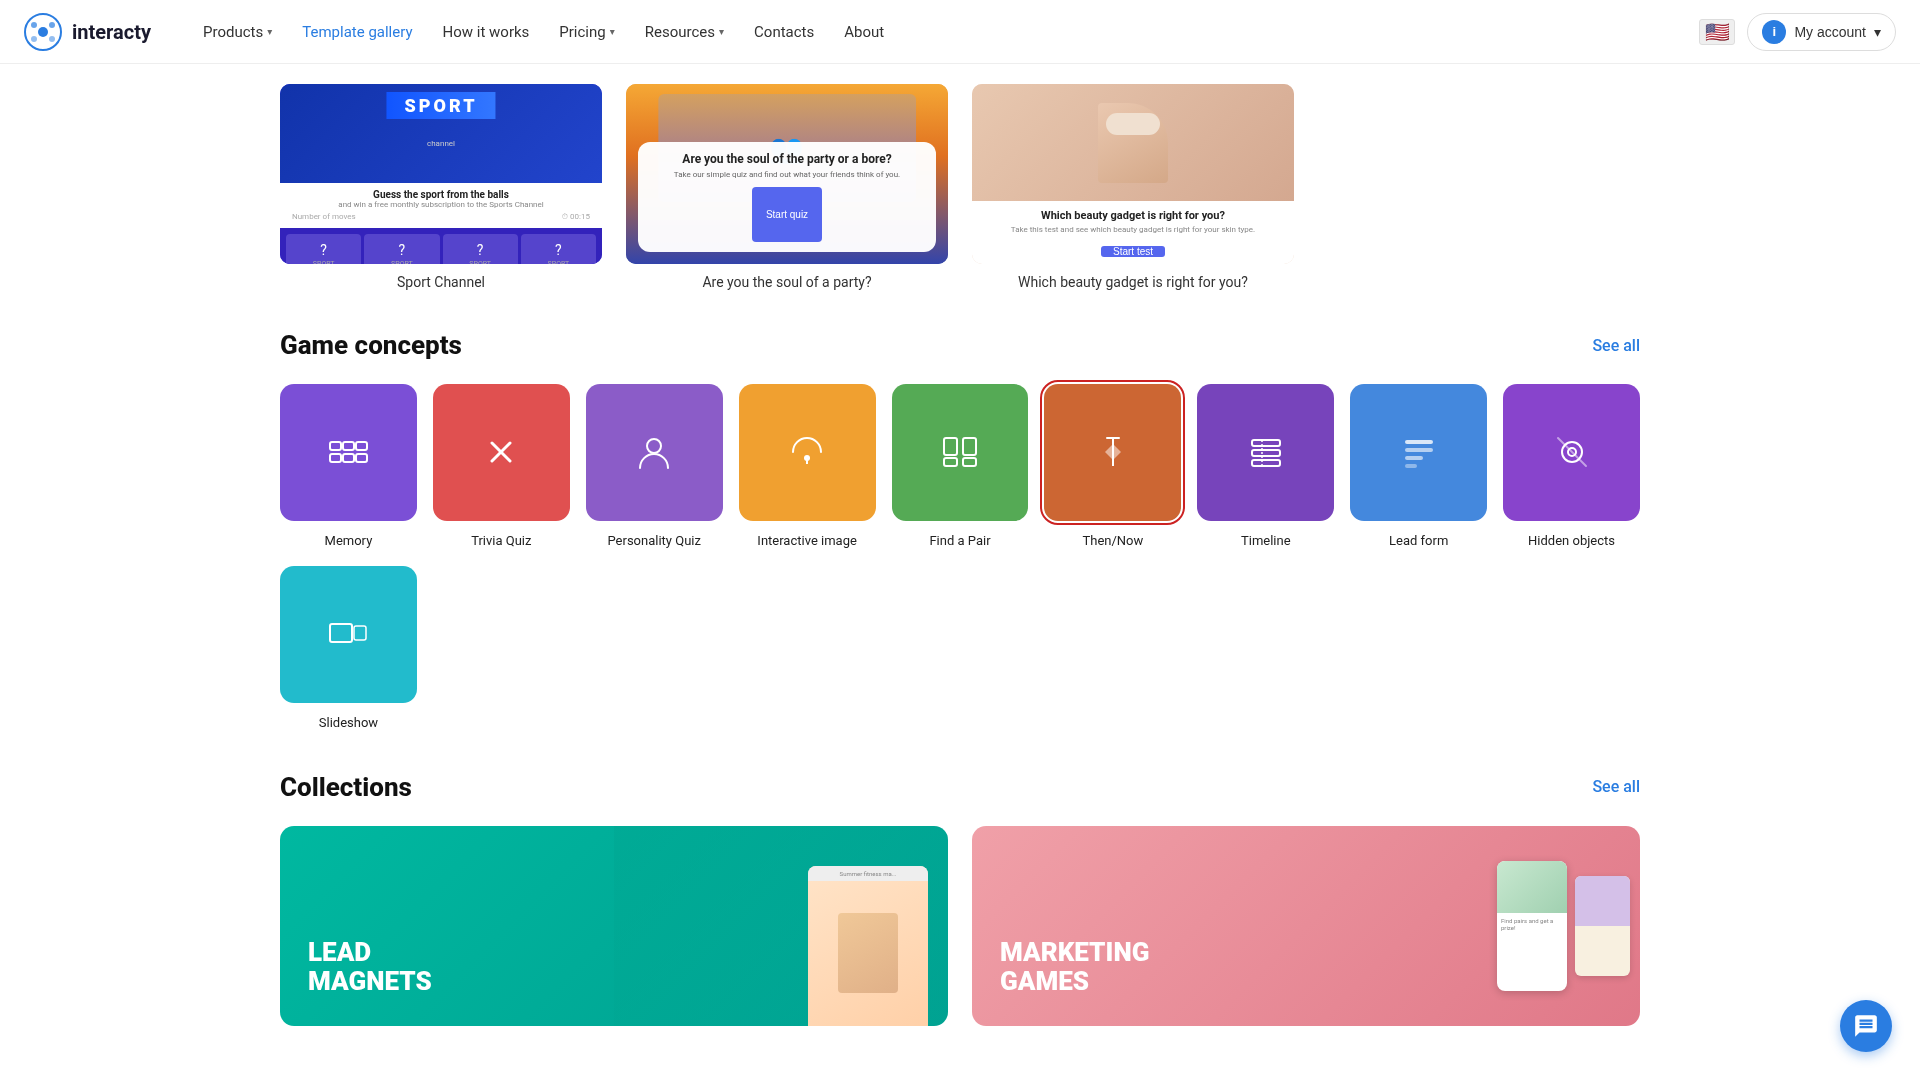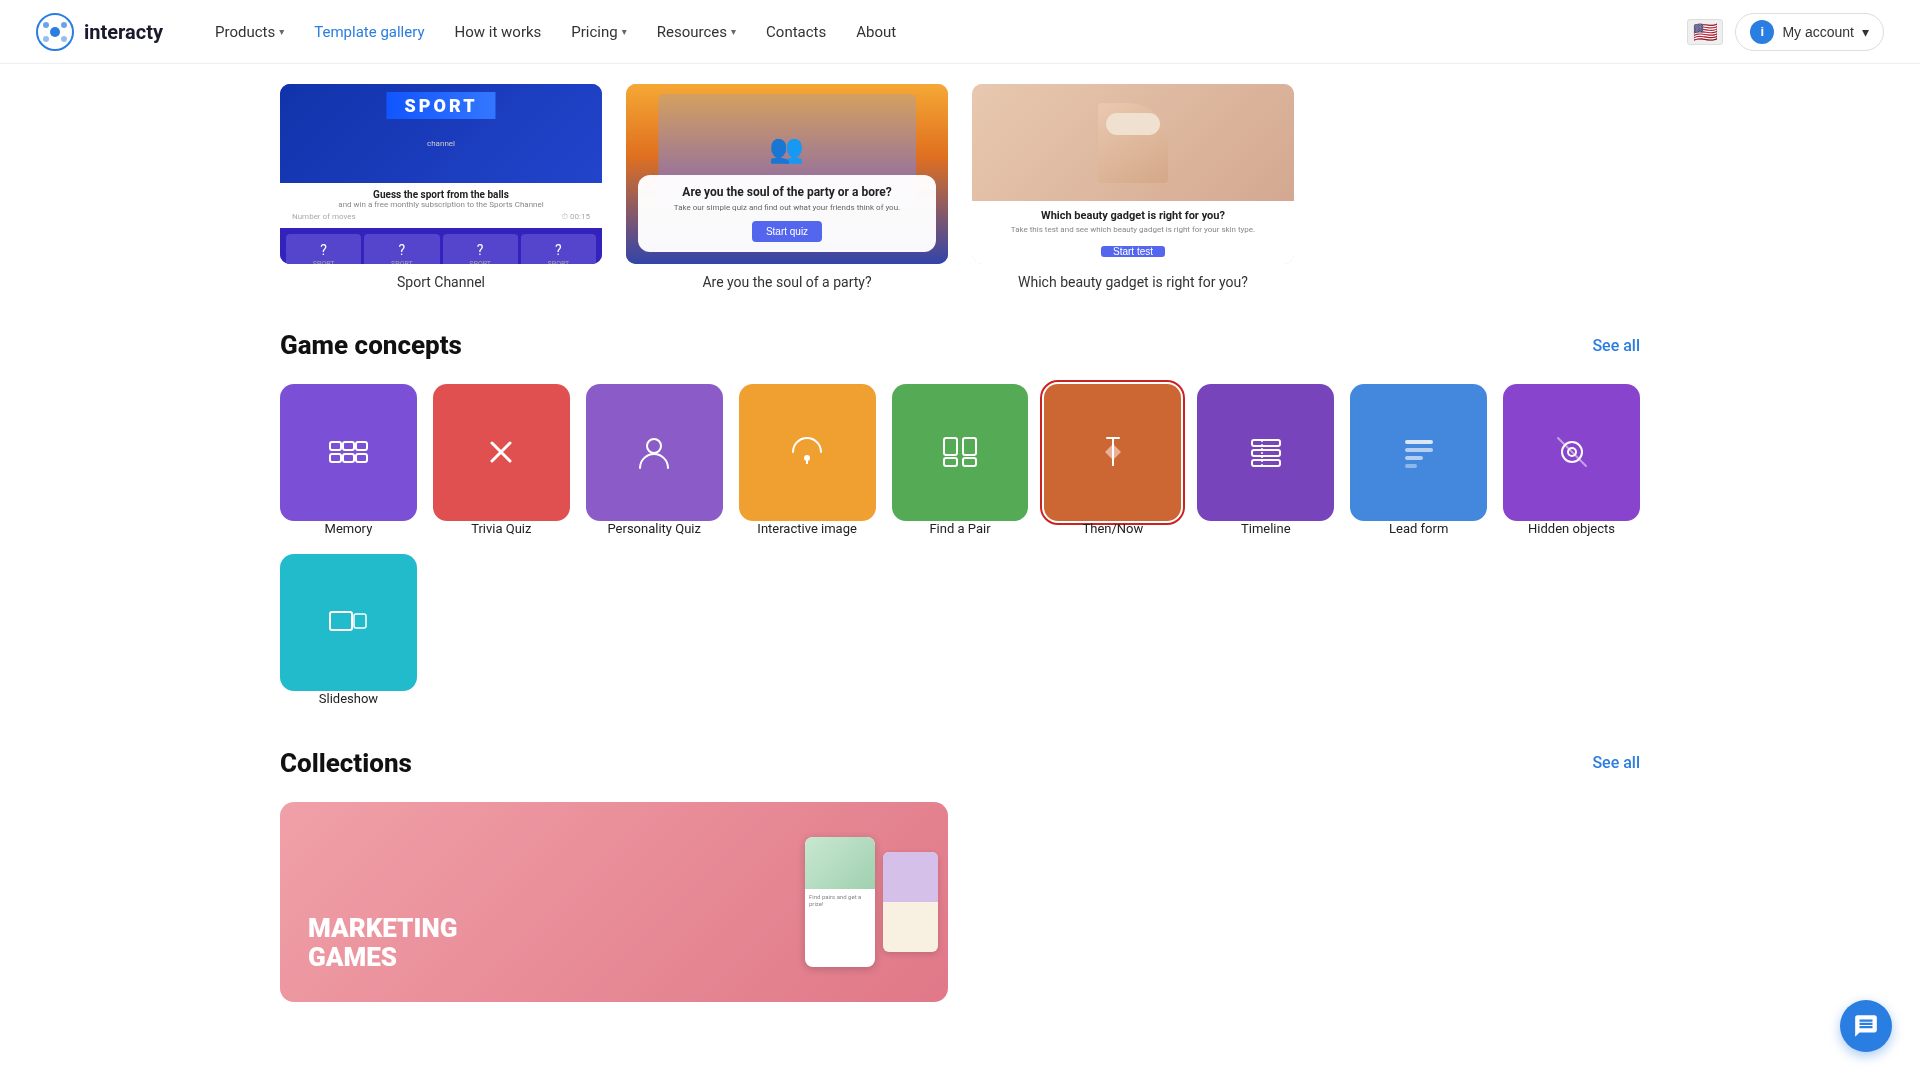--- a/index.html
+++ b/index.html
@@ -1,20 +1,20 @@
 <!DOCTYPE html>
 <html><head>
   <meta charset="utf-8">
   <style>
     * { margin: 0; padding: 0; box-sizing: border-box; }
     body { font-family: -apple-system, BlinkMacSystemFont, 'Segoe UI', Roboto, sans-serif; background: #fff; color: #222; overflow-x: hidden; }
 
     
     nav {
-      display: flex; align-items: center; padding: 0 36px; height: 64px;
+      display: flex; align-items: center; padding: 0 24px; height: 64px;
       border-bottom: 1px solid #eee; background: #fff; position: sticky; top: 0; z-index: 100;
     }
     .nav-logo { display: flex; align-items: center; gap: 10px; margin-right: 40px; text-decoration: none; }
     .nav-logo-icon { width: 38px; height: 38px; }
     .nav-logo-text { font-size: 20px; font-weight: 700; color: #1a1a2e; }
     .nav-links { display: flex; align-items: center; gap: 6px; flex: 1; }
     .nav-link {
       padding: 6px 12px; font-size: 15px; color: #333; text-decoration: none;
       border-radius: 4px; display: flex; align-items: center; gap: 4px; cursor: pointer;
     }
@@ -64,21 +64,21 @@
 
     
     .section-header { display: flex; align-items: center; justify-content: space-between; margin-bottom: 24px; margin-top: 10px; gap: 8px; }
     .section-title { font-size: 26px; font-weight: 800; color: #111; }
     .see-all { font-size: 16px; color: #2a7de1; text-decoration: none; cursor: pointer; font-weight: 500; }
 
     
     .concepts-grid {
       display: grid; grid-template-columns: repeat(9, 1fr); gap: 16px; margin-bottom: 40px;
     }
-    .concept-item { display: flex; flex-direction: column; align-items: center; cursor: pointer; }
+    .concept-item { display: flex; flex-direction: column; align-items: center; gap: 12px; cursor: pointer; }
     .concept-icon {
       width: 100%; aspect-ratio: 1; border-radius: 14px;
       display: flex; align-items: center; justify-content: center;
     }
     .concept-icon svg { width: 44px; height: 44px; }
     .concept-label { font-size: 13px; color: #222; text-align: center; line-height: 1.3; }
 
     .concept-item.selected .concept-icon {
       outline: 2px solid #cc2222; outline-offset: 2px;
     }
@@ -194,21 +194,21 @@
         <div class="party-card-bg">
           <div style="position:absolute;top:0;left:0;right:0;bottom:0;background:linear-gradient(180deg,#f5a835 0%,#e07020 40%,#3344aa 100%);display:flex;align-items:flex-end;padding:12px;">
             <div style="position:absolute;top:10px;left:50%;transform:translateX(-50%);width:80%;height:60%;overflow:hidden;border-radius:6px;">
               <div style="width:100%;height:100%;background:linear-gradient(180deg,#d4a060,#8866aa);display:flex;align-items:center;justify-content:center;">
                 <div style="font-size:28px;">👥</div>
               </div>
             </div>
             <div class="party-inner" style="position:relative;z-index:2;background:rgba(255,255,255,0.97);border-radius:12px;padding:10px;text-align:center;width:100%;">
               <div style="font-size:12px;font-weight:bold;color:#222;margin-bottom:4px;">Are you the soul of the party or a bore?</div>
               <div style="font-size:8px;color:#666;margin-bottom:8px;">Take our simple quiz and find out what your friends think of you.</div>
-              <button style="background:#5566ee;color:#fff;border:none;border-radius:4px;padding:5px 14px;font-size:10px;cursor:pointer;">Start quiz</button>
+              <button style="background:#5566ee;color:#fff;border:none;border-radius:4px;padding:22px 14px;font-size:10px;cursor:pointer;">Start quiz</button>
             </div>
           </div>
         </div>
       </div>
       <div class="template-card-title">Are you the soul of a party?</div>
     </div>
 
 
     <div class="template-card">
       <div class="template-card-img" style="background:#f0d8c8;">
@@ -339,20 +339,32 @@
     <span class="concept-label">Slideshow</span>
   </div>
     </div>
 
   <div class="section-header">
     <h2 class="section-title">Collections</h2>
     <a class="see-all">See all</a>
   </div>
 
   <div class="collections-grid">
+    <div class="collection-card lead-magnets-card">
+      <div class="collection-label">LEAD<br>MAGNETS</div>
+
+      <div style="position:absolute;right:0;bottom:0;width:50%;height:100%;background:linear-gradient(135deg,rgba(0,160,140,0.3),rgba(0,180,160,0.1));display:flex;align-items:flex-end;justify-content:flex-end;">
+        <div style="width:120px;height:160px;background:linear-gradient(150deg,#ffe4c8,#ffd0a8);border-radius:8px 8px 0 0;margin-right:20px;position:relative;overflow:hidden;">
+          <div style="position:absolute;top:0;left:0;right:0;background:#eee;padding:4px;font-size:6px;color:#888;text-align:center;">Summer fitness ma...</div>
+          <div style="margin-top:14px;display:flex;align-items:center;justify-content:center;height:calc(100% - 14px);">
+            <div style="width:60px;height:80px;background:linear-gradient(150deg,#f0c898,#e0b088);border-radius:4px;"></div>
+          </div>
+        </div>
+      </div>
+    </div>
     <div class="collection-card marketing-games-card">
       <div class="collection-label">MARKETING<br>GAMES</div>
       <div style="position:absolute;right:0;bottom:0;width:55%;height:100%;display:flex;align-items:center;justify-content:flex-end;padding-right:10px;gap:8px;">
         <div style="width:70px;height:130px;background:#fff;border-radius:8px;overflow:hidden;box-shadow:0 2px 8px rgba(0,0,0,0.2);">
           <div style="height:40%;background:linear-gradient(135deg,#c8e8d0,#a0d0b0);"></div>
           <div style="padding:4px;font-size:6px;color:#888;">Find pairs and get a prize!</div>
         </div>
         <div style="width:55px;height:100px;background:#f8f0e0;border-radius:6px;overflow:hidden;box-shadow:0 2px 6px rgba(0,0,0,0.15);">
           <div style="height:50%;background:#d4c0e8;"></div>
         </div>

